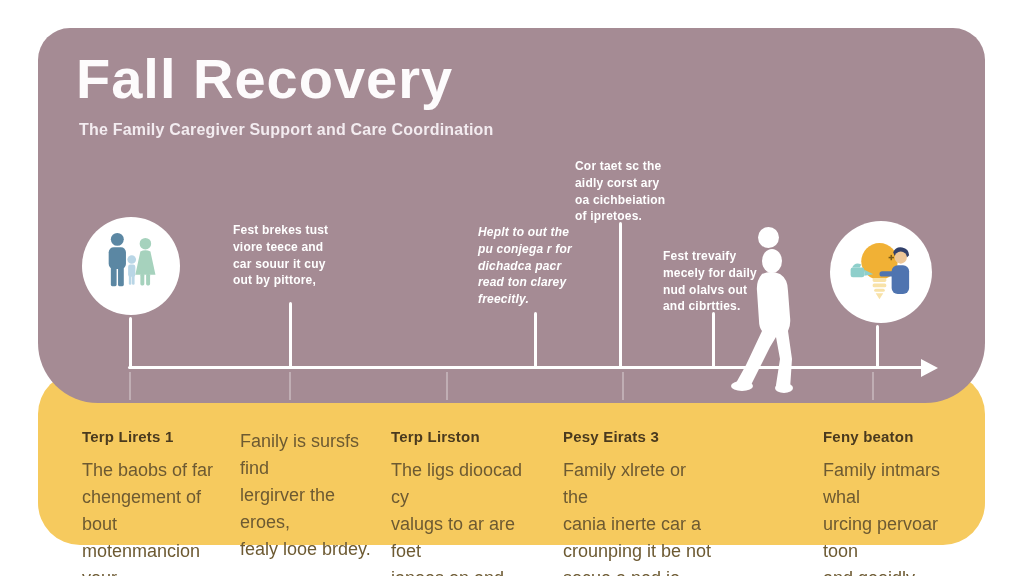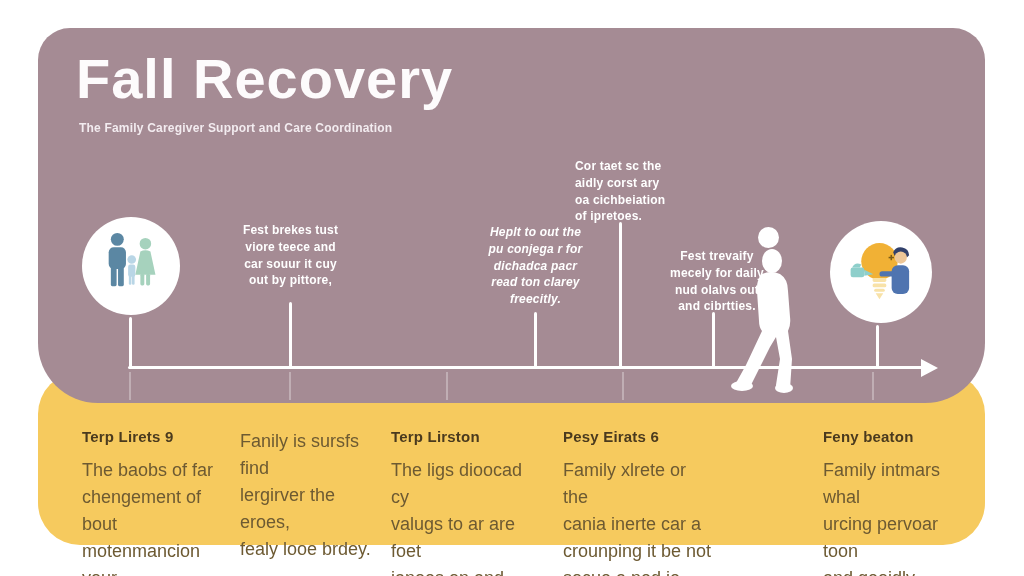--- a/index.html
+++ b/index.html
@@ -4,35 +4,35 @@
 <style>
   html,body{margin:0;padding:0;background:#ffffff;}
   .canvas{position:relative;width:1024px;height:576px;background:#ffffff;overflow:hidden;
           font-family:"Liberation Sans", sans-serif;padding-left:21px;}
   .yellow-card{position:absolute;left:38px;top:372px;width:947px;height:173px;
                background:#f6ca5e;border-radius:42px;}
   .mauve-card{position:absolute;left:38px;top:28px;width:947px;height:375px;
               background:#a58b94;border-radius:32px 32px 60px 60px;}
   .title{position:absolute;left:76px;top:46px;font-size:56px;font-weight:800;
          color:#fdfbfc;letter-spacing:1px;}
-  .subtitle{position:absolute;left:79px;top:121px;font-size:12px;font-weight:600;
+  .subtitle{position:absolute;left:79px;top:121px;font-size:16px;font-weight:600;
             color:#f3ecf0;letter-spacing:.2px;}
   .tl-line{position:absolute;left:128px;top:366px;width:796px;height:3px;background:#ffffff;border-radius:2px;}
   .tl-arrow{position:absolute;left:921px;top:359px;width:0;height:0;
             border-top:9px solid transparent;border-bottom:9px solid transparent;
             border-left:17px solid #ffffff;}
   .conn{position:absolute;width:3px;background:#ffffff;border-radius:2px;}
   .tick{position:absolute;width:2px;height:28px;top:372px;background:rgba(255,255,255,.30);}
   .circle{position:absolute;background:#ffffff;border-radius:50%;display:flex;
           align-items:center;justify-content:center;}
   .circle-left{left:82px;top:217px;width:98px;height:98px;}
   .circle-right{left:830px;top:221px;width:102px;height:102px;}
   .ann{position:absolute;color:#ffffff;font-size:12px;font-weight:600;line-height:1.4;
        white-space:pre-line;letter-spacing:.2px;}
-  .ann.center{text-align:center;}
+  .ann.center{}
   .walker{position:absolute;left:726px;top:247px;width:88px;height:146px;}
   .balloon{position:absolute;left:758px;top:227px;width:21px;height:21px;background:#ffffff;border-radius:50%;}
   .col{position:absolute;top:428px;}
   .col .col-heading{font-size:15px;font-weight:700;color:#4a3a1e;margin:0 0 12px 0;letter-spacing:.2px;}
   .col .col-body{font-size:18px;color:#6d5a32;margin:0;line-height:1.5;white-space:pre-line;}
 </style>
 </head>
 <body>
 
 <div class="canvas">
@@ -138,41 +138,41 @@
   <svg class="walker" viewBox="0 0 88 146">
     <g fill="#ffffff">
       <ellipse cx="46" cy="14" rx="10" ry="12"></ellipse>
       <path d="M36,27 Q30,34 31,44 L33,74 Q33,80 36,84 L20,118 L10,136 Q9,141 15,141 L24,140 L44,100 L50,90 L54,112 L50,138 Q50,143 55,143 L64,142 L66,112 L62,84 Q65,78 64,70 L62,44 Q62,32 54,27 Q45,23 36,27 Z"></path>
       <ellipse cx="16" cy="139" rx="11" ry="5"></ellipse>
       <ellipse cx="58" cy="141" rx="9" ry="5"></ellipse>
     </g>
   </svg>
 
   <div class="col" style="left:82px;width:145px;">
-    <div class="col-heading">Terp Lirets 9</div>
+    <div class="col-heading">Terp Lirets 1</div>
     <div class="col-body">The baobs of far
 chengement of bout
 motenmancion your
 andocing,</div>
   </div>
   <div class="col" style="left:240px;width:140px;">
     <div class="col-body">Fanily is sursfs find
 lergirver the eroes,
 fealy looe brdey.</div>
   </div>
   <div class="col" style="left:391px;width:150px;">
     <div class="col-heading">Terp Lirston</div>
     <div class="col-body">The ligs dioocad cy
 valugs to ar are foet
 ianoes on and sctorn
 hems are praiect ine
 care.</div>
   </div>
   <div class="col" style="left:563px;width:150px;">
-    <div class="col-heading">Pesy Eirats 6</div>
+    <div class="col-heading">Pesy Eirats 3</div>
     <div class="col-body">Family xlrete or the
 cania inerte car a
 crounping it be not
 socue a ped ie four
 covery fur for this
 inentd.</div>
   </div>
   <div class="col" style="left:823px;width:148px;">
     <div class="col-heading">Feny beaton</div>
     <div class="col-body">Family intmars whal

